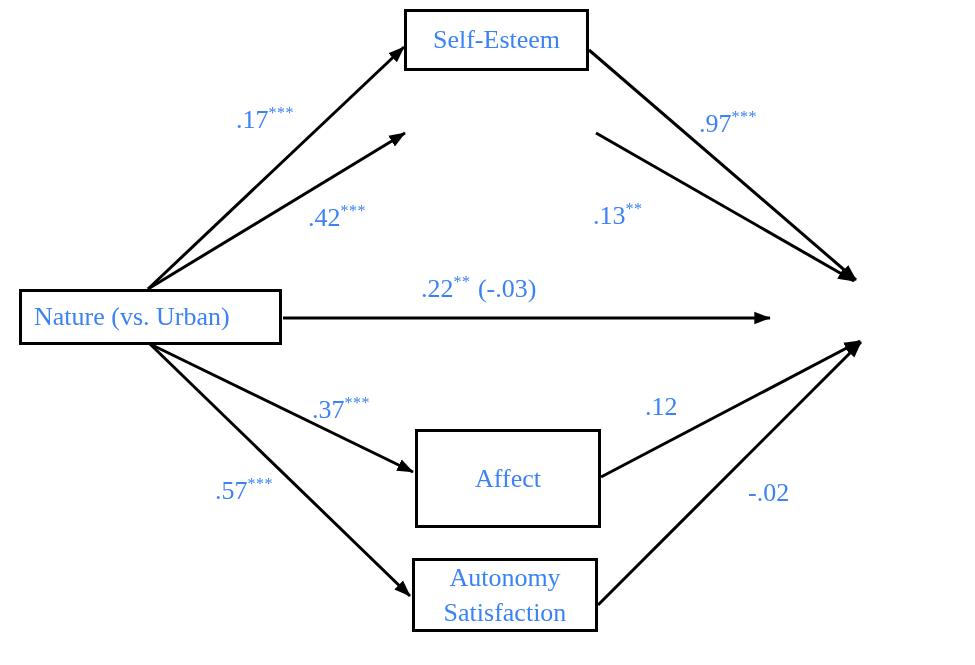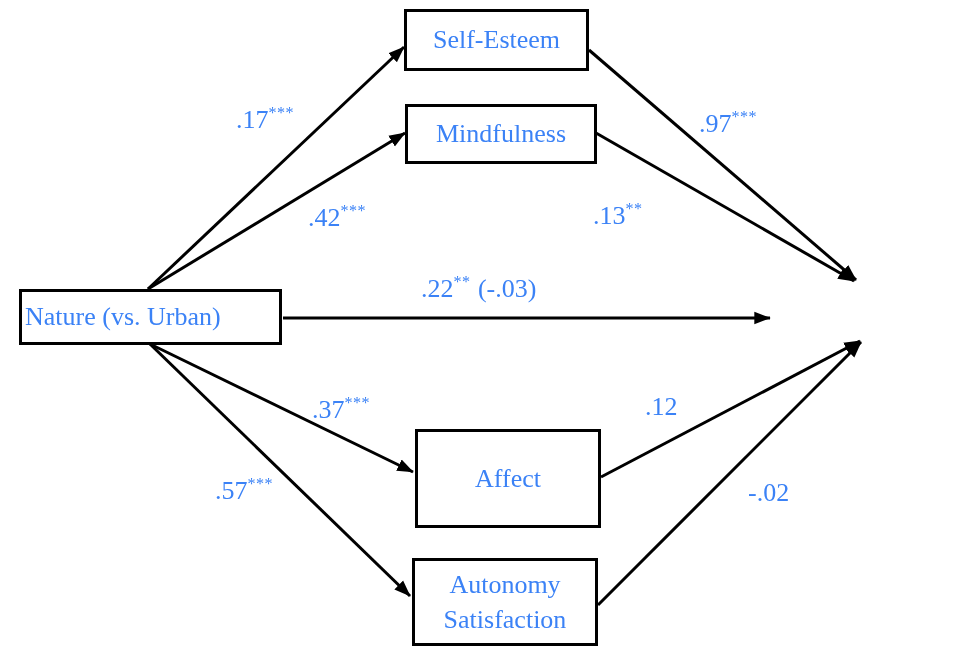--- a/index.html
+++ b/index.html
@@ -31,21 +31,21 @@
     flex-direction: column;
     align-items: center;
     justify-content: center;
     font-size: 26px;
     line-height: 1.35;
     text-align: center;
     white-space: nowrap;
   }
   .node.align-left {
     align-items: flex-start;
-    padding-left: 3px;
+    padding-left: 12px;
   }
   .coef {
     position: absolute;
     font-size: 26px;
     line-height: 1.1;
     white-space: nowrap;
   }
   .coef sup {
     font-size: 62%;
     vertical-align: super;
@@ -72,34 +72,31 @@
     <line x1="150" y1="344" x2="413" y2="472" marker-end="url(#arrow)"></line>
     <line x1="150" y1="344" x2="410" y2="596" marker-end="url(#arrow)"></line>
     <line x1="601" y1="477" x2="860" y2="341" marker-end="url(#arrow)"></line>
     <line x1="598" y1="605" x2="861" y2="342" marker-end="url(#arrow)"></line>
   </svg>
 
   <div class="node" style="left:404px; top:9px; width:185px; height:62px;">
     <span>Self-Esteem</span>
   </div>
 
-  <div class="node" style="left:405px; top:104px; width:192px; height:60px;">
-    <span>Mindfulness</span>
-  </div>
 
   <div class="node align-left" style="left:19px; top:289px; width:263px; height:56px;">
     <span>Nature (vs. Urban)</span>
   </div>
 
 
   <div class="node" style="left:415px; top:429px; width:186px; height:99px;">
     <span>Affect</span>
   </div>
 
-  <div class="node" style="left:412px; top:558px; width:186px; height:88px;font-family:Liberation Serif, serif;">
+  <div class="node" style="left:412px; top:558px; width:186px; height:74px;font-family:Liberation Serif, serif;">
     <span>Autonomy</span>
     <span>Satisfaction</span>
   </div>
 
   <div class="coef" style="left:236px; top:104px;">
     <span>.17</span><sup>***</sup>
   </div>
 
   <div class="coef" style="left:308px; top:202px;">
     <span>.42</span><sup>***</sup>

